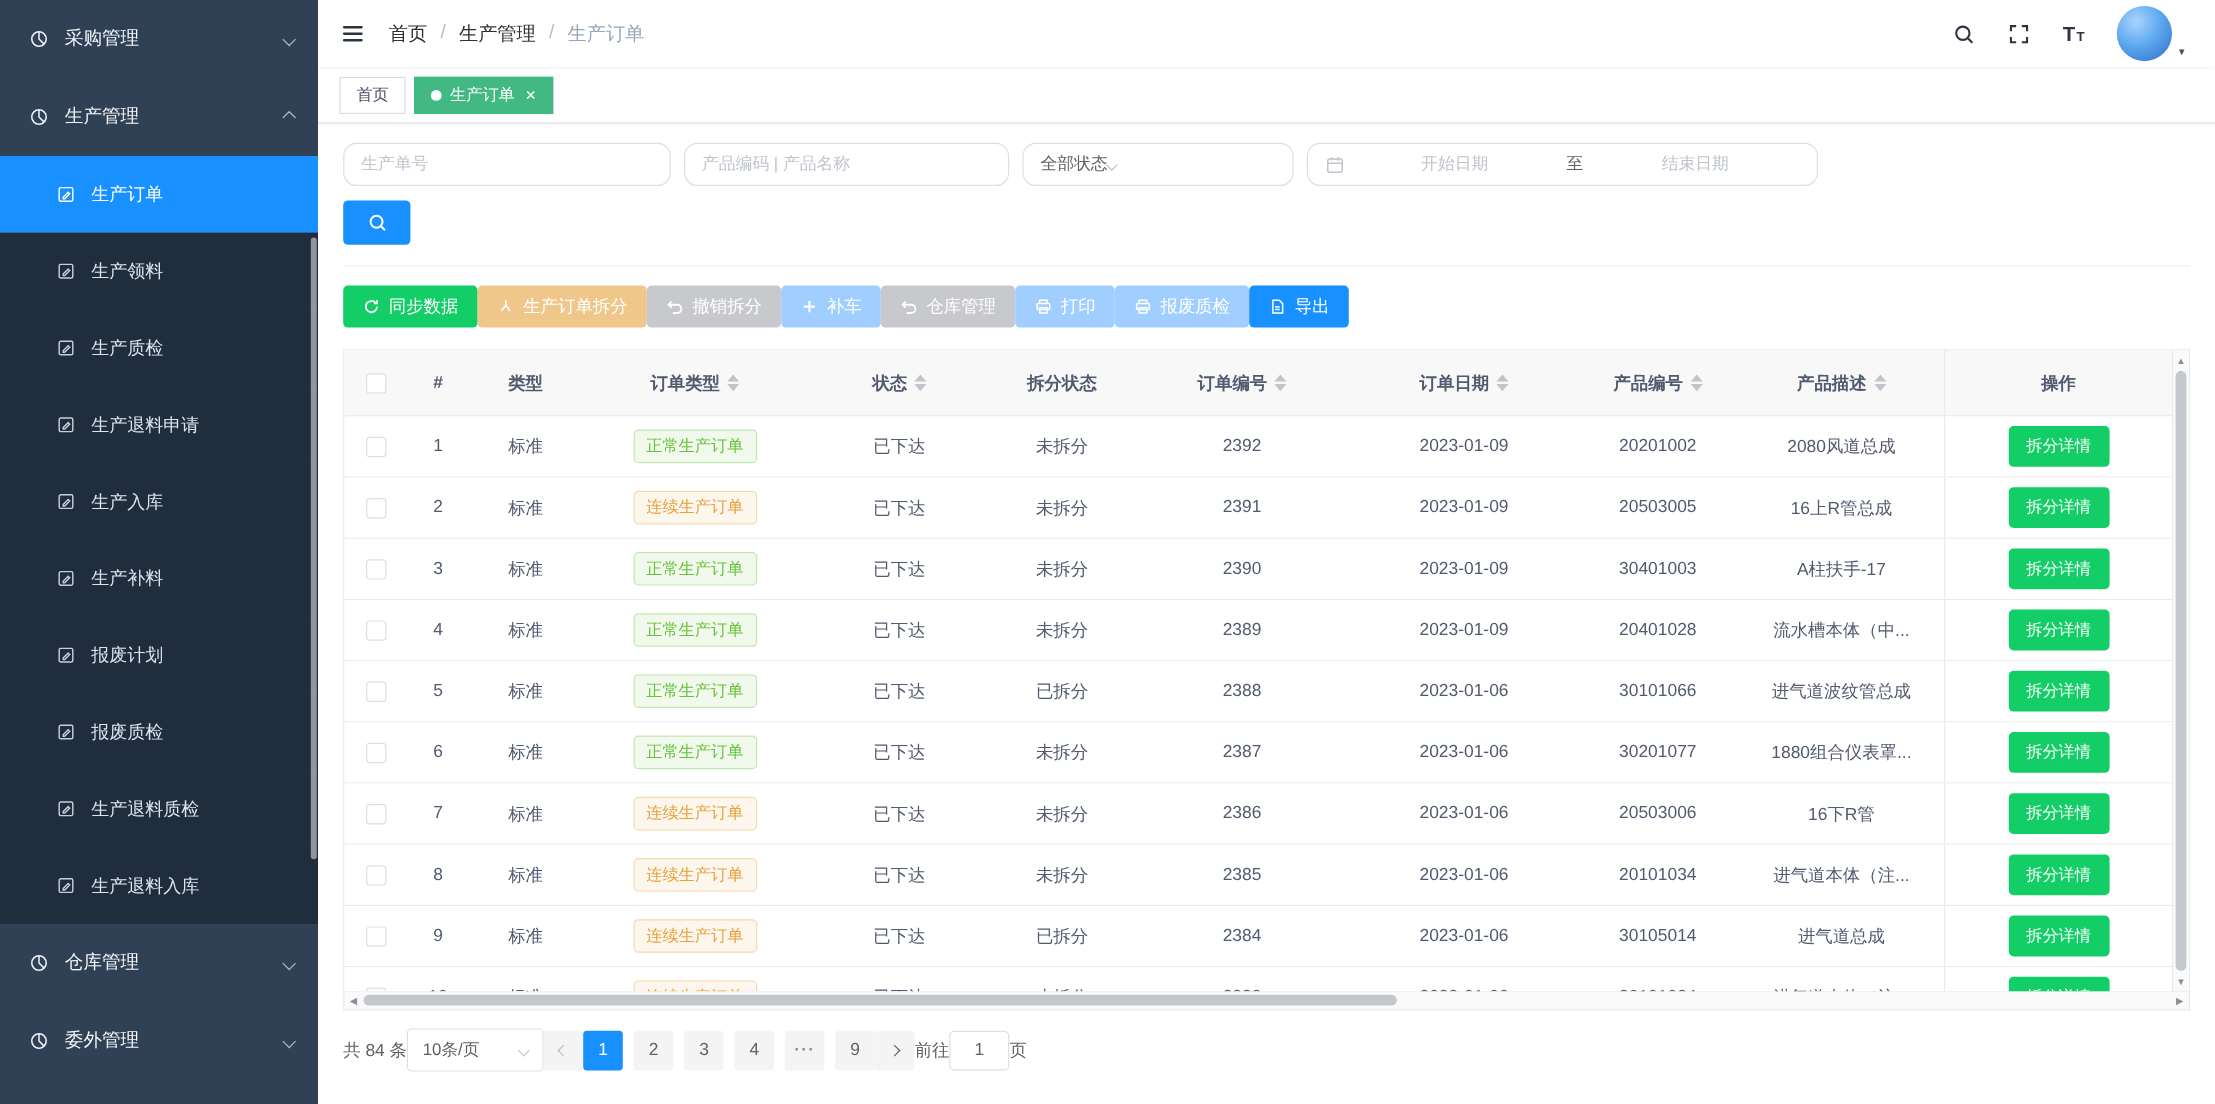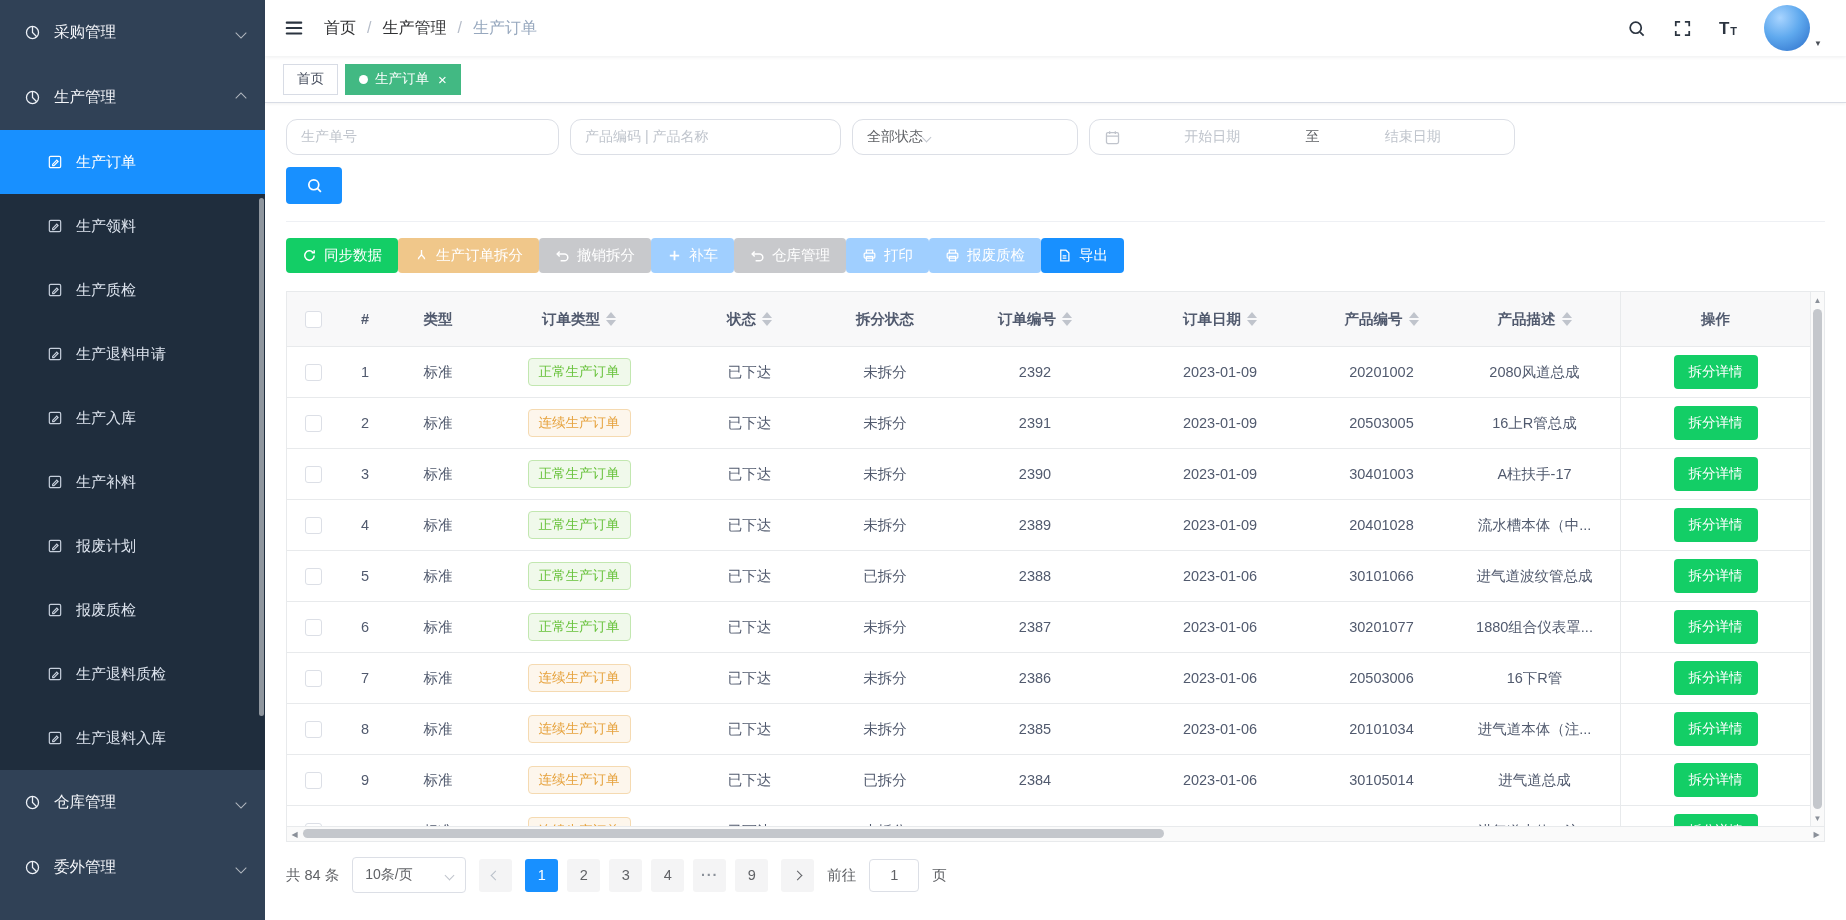--- a/index.html
+++ b/index.html
@@ -83,21 +83,21 @@
 .v-scroll{position:absolute;top:0;right:0;bottom:0;width:14px;background:#fafafa;border-left:1px solid #e8eaec}
 .vs-arrow{height:16px;display:flex;align-items:center;justify-content:center;font-size:8px;color:#8a9099}
 .vs-arrow.bottom{position:absolute;bottom:0;left:0;right:0}
 .vs-thumb{position:absolute;top:17px;bottom:17px;left:2px;width:9px;border-radius:5px;background:#c4c7cc}
 .h-scroll{position:relative;width:1539px;height:15px;background:#fafafa;border:1px solid #e8eaec;border-top:none}
 .hs-arrow{position:absolute;top:0;bottom:0;width:15px;display:flex;align-items:center;justify-content:center;font-size:8px;color:#8a9099;cursor:pointer}
 .hs-arrow.left{left:0}
 .hs-arrow.right{right:0}
 .hs-thumb{position:absolute;top:2px;left:16px;height:9px;width:56%;border-radius:5px;background:#c4c7cc}
 
-.pagination{margin-top:15px;display:flex;align-items:center;gap:13px;font-size:14.5px;color:#606266}
+.pagination{margin-top:15px;display:flex;align-items:center;font-size:14.5px;color:#606266}
 .pg-size{height:36px;width:114px;border:1px solid #dcdfe6;border-radius:4px;display:flex;align-items:center;justify-content:space-between;padding:0 12px;color:#606266;cursor:pointer;font-size:14px}
 .pg-pages{display:flex;gap:9px}
 .pg-btn{min-width:33px;height:33px;border:none;border-radius:3px;background:#f4f4f5;color:#606266;font-size:14.5px;display:flex;align-items:center;justify-content:center;cursor:pointer;font-family:inherit;padding:0 7px}
 .pg-btn.active{background:#1890ff;color:#fff}
 .pg-btn.more{letter-spacing:1px;font-weight:700;color:#8a9099}
 .pg-btn.prev{color:#b8bfc9}
 .pg-input{width:50px;height:33px;border:1px solid #dcdfe6;border-radius:4px;text-align:center;font-size:14.5px;color:#606266;font-family:inherit;outline:none;background:#fff}
 .chev{display:inline-block;width:7px;height:7px;border-right:1.6px solid currentColor;border-bottom:1.6px solid currentColor}
 .chev.down{transform:rotate(45deg)}
 .chev.up{transform:rotate(-135deg)}

